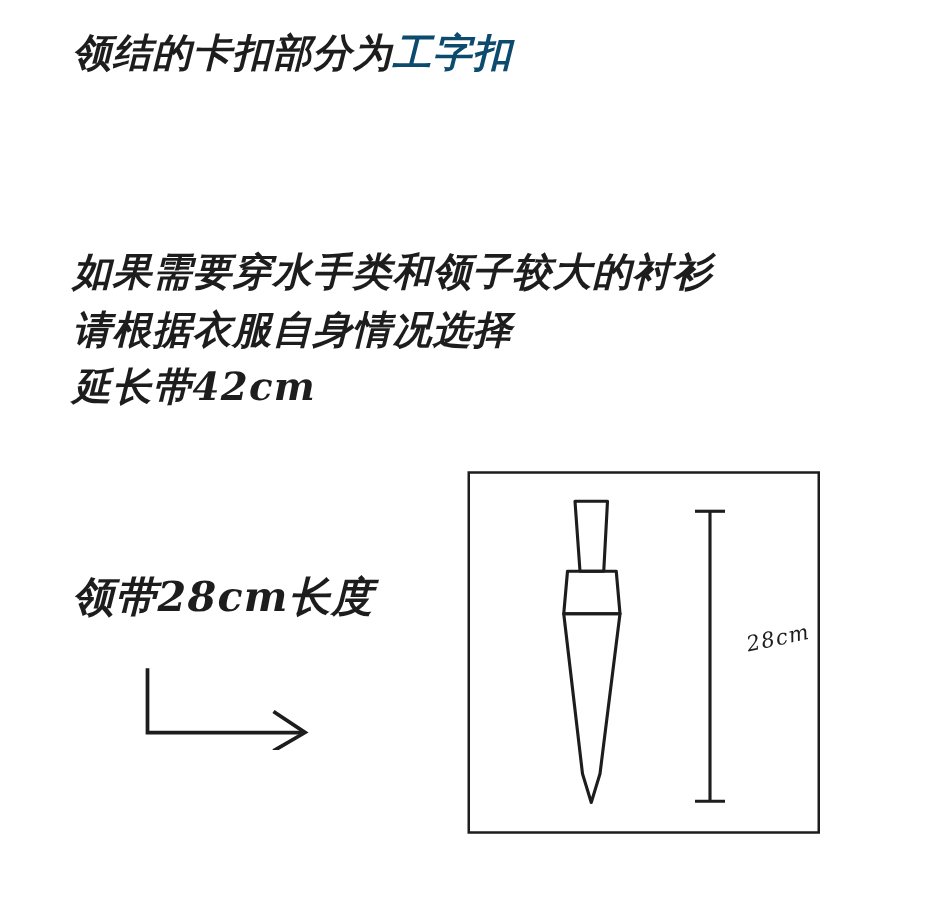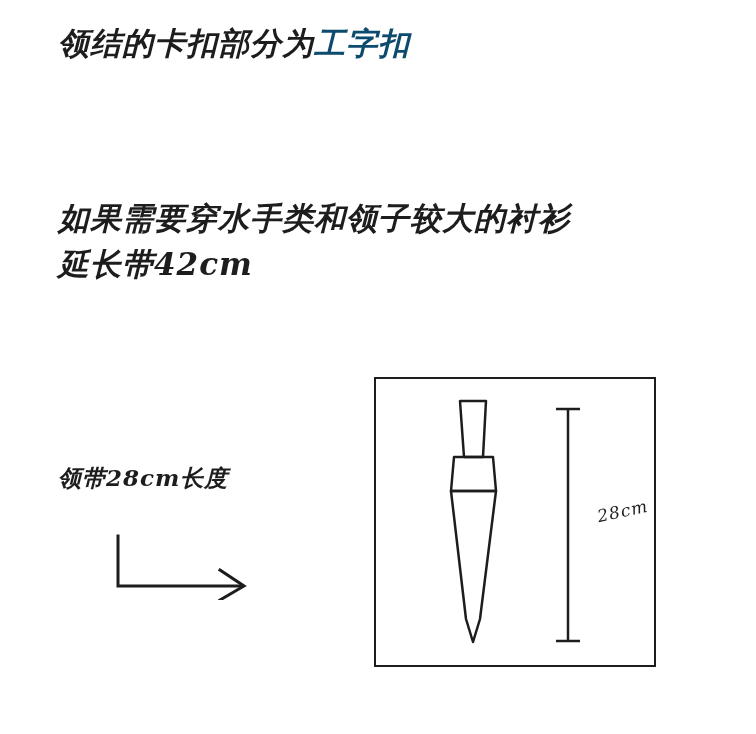--- a/index.html
+++ b/index.html
@@ -41,21 +41,21 @@
     top: 20px;
   }
   #block-advice {
     top: 166px;
     margin-top: 29px;
   }
   #block-tie-length {
     top: 455px;
   }
   #block-tie-length .line {
-    font-size: 23px;
+    font-size: 33px;
   }
 
   
   .arrow-wrap {
     position: absolute;
     left: 112px;
     top: 530px;
     width: 150px;
     height: 70px;
   }
@@ -95,20 +95,21 @@
 <body>
 
 <div class="page">
 
   <div class="text-block" id="block-intro">
     <div class="line"><span>领结的卡扣部分为</span><span class="accent">工字扣</span></div>
   </div>
 
   <div class="text-block" id="block-advice">
     <div class="line">如果需要穿水手类和领子较大的衬衫</div>
+    <div class="line">请根据衣服自身情况选择</div>
     <div class="line">延长带42cm</div>
   </div>
 
   <div class="text-block" id="block-tie-length">
     <div class="line">领带28cm长度</div>
   </div>
 
   <div class="arrow-wrap">
     <svg width="150" height="70" viewBox="0 0 150 70" xmlns="http://www.w3.org/2000/svg">
       <path d="M6 6 L6 56 L128 56" fill="none" stroke="#1d1d1d" stroke-width="3" stroke-linecap="square"></path>

